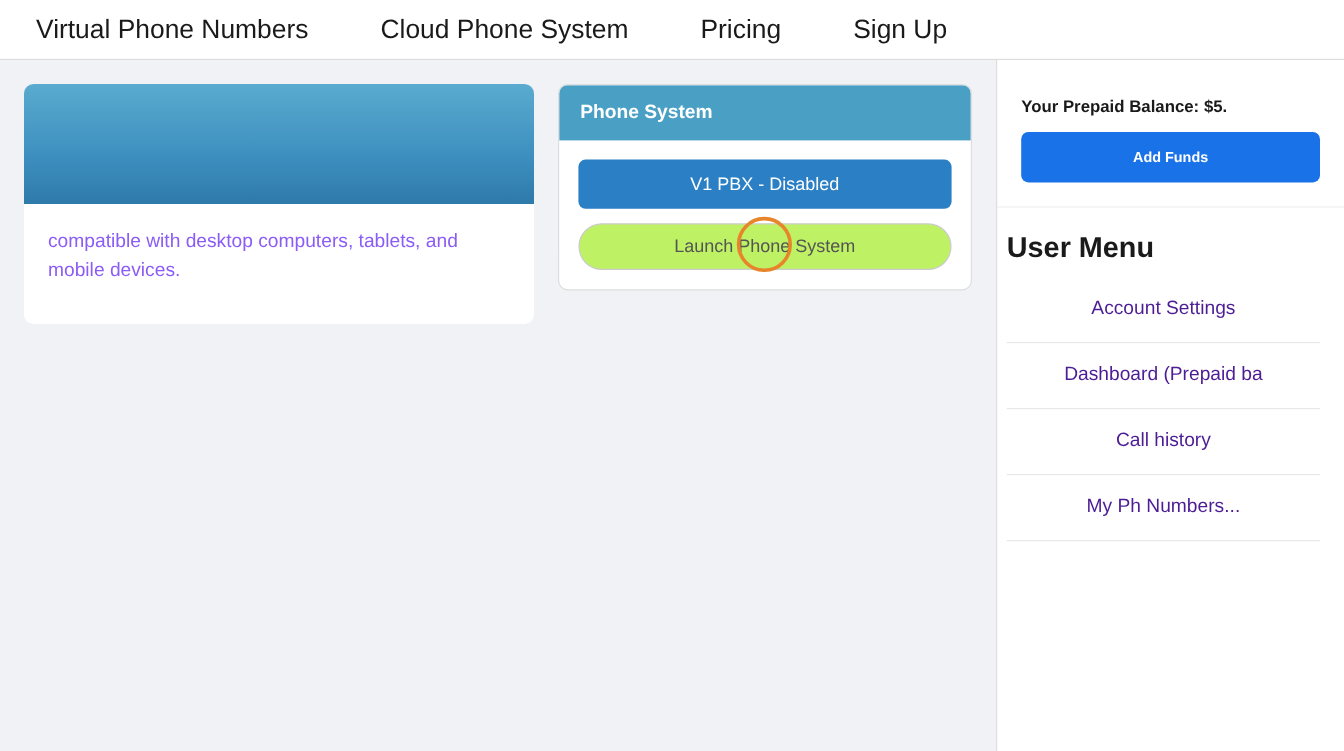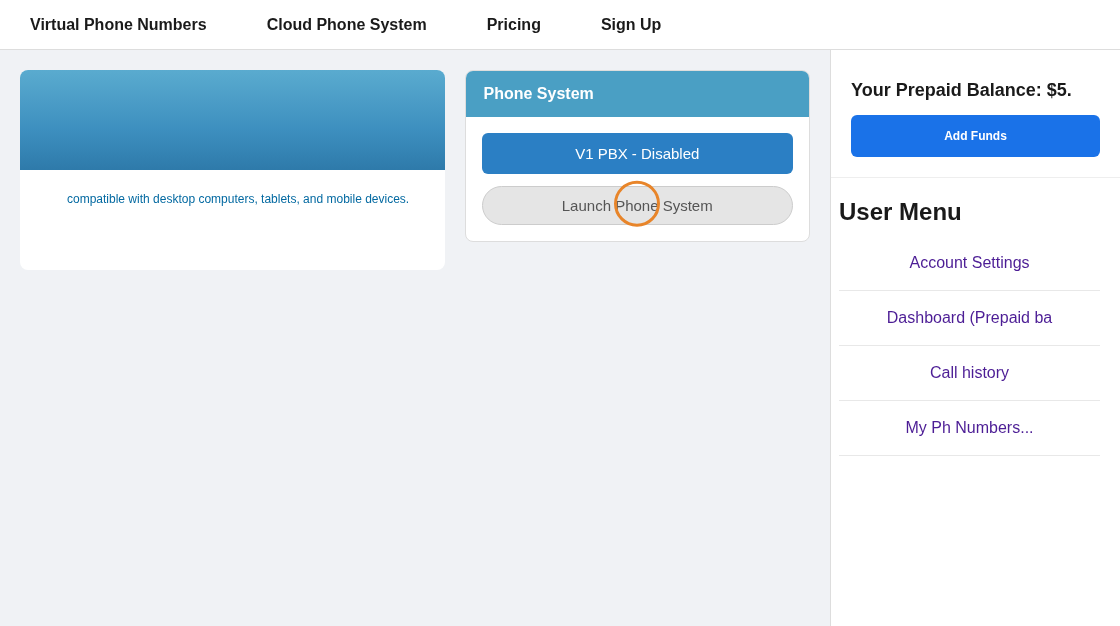--- a/index.html
+++ b/index.html
@@ -21,22 +21,22 @@
       background: #fff;
       border-bottom: 1px solid #ddd;
       height: 50px;
       display: flex;
       align-items: center;
       padding: 0 0;
       width: 100%;
     }
 
     .nav-bar a {
-      font-size: 16px;
-      font-weight: 700;
+      font-size: 22px;
+      font-weight: 400;
       color: #1a1a1a;
       text-decoration: none;
       padding: 0 30px;
       white-space: nowrap;
     }
 
     
     .main-content {
       display: flex;
       width: 100%;
@@ -71,24 +71,23 @@
     .card-left-header {
       background: linear-gradient(180deg, #5aabcf 0%, #3d8fbf 60%, #2e7aaa 100%);
       height: 100px;
     }
 
     .card-left-body {
       padding: 20px;
     }
 
     .card-left-body p {
-      font-size: 12px;
-      color: #0369a1;
+      font-size: 16px;
+      color: #8b5cf6;
       line-height: 1.5;
-      margin-left: 27px;
     }
 
     
     .phone-system-card {
       background: #fff;
       border-radius: 8px;
       width: 358px;
       overflow: hidden;
       border: 1px solid #ddd;
     }
@@ -118,21 +117,21 @@
       border-radius: 6px;
       padding: 12px 20px;
       font-size: 15px;
       font-weight: 500;
       cursor: pointer;
       width: 100%;
       text-align: center;
     }
 
     .btn-launch {
-      background: #e5e5e5;
+      background: #bef264;
       color: #555;
       border: 1px solid #ccc;
       border-radius: 20px;
       padding: 10px 20px;
       font-size: 15px;
       cursor: pointer;
       width: 100%;
       text-align: center;
       position: relative;
     }
@@ -159,21 +158,21 @@
       display: flex;
       flex-direction: column;
     }
 
     .balance-section {
       padding: 10px 20px 20px 20px;
       border-bottom: 1px solid #eee;
     }
 
     .balance-text {
-      font-size: 18px;
+      font-size: 14px;
       font-weight: 700;
       color: #1a1a1a;
       margin-bottom: 14px;
     }
 
     .btn-add-funds {
       background: #1a72e8;
       color: #fff;
       border: none;
       border-radius: 6px;

